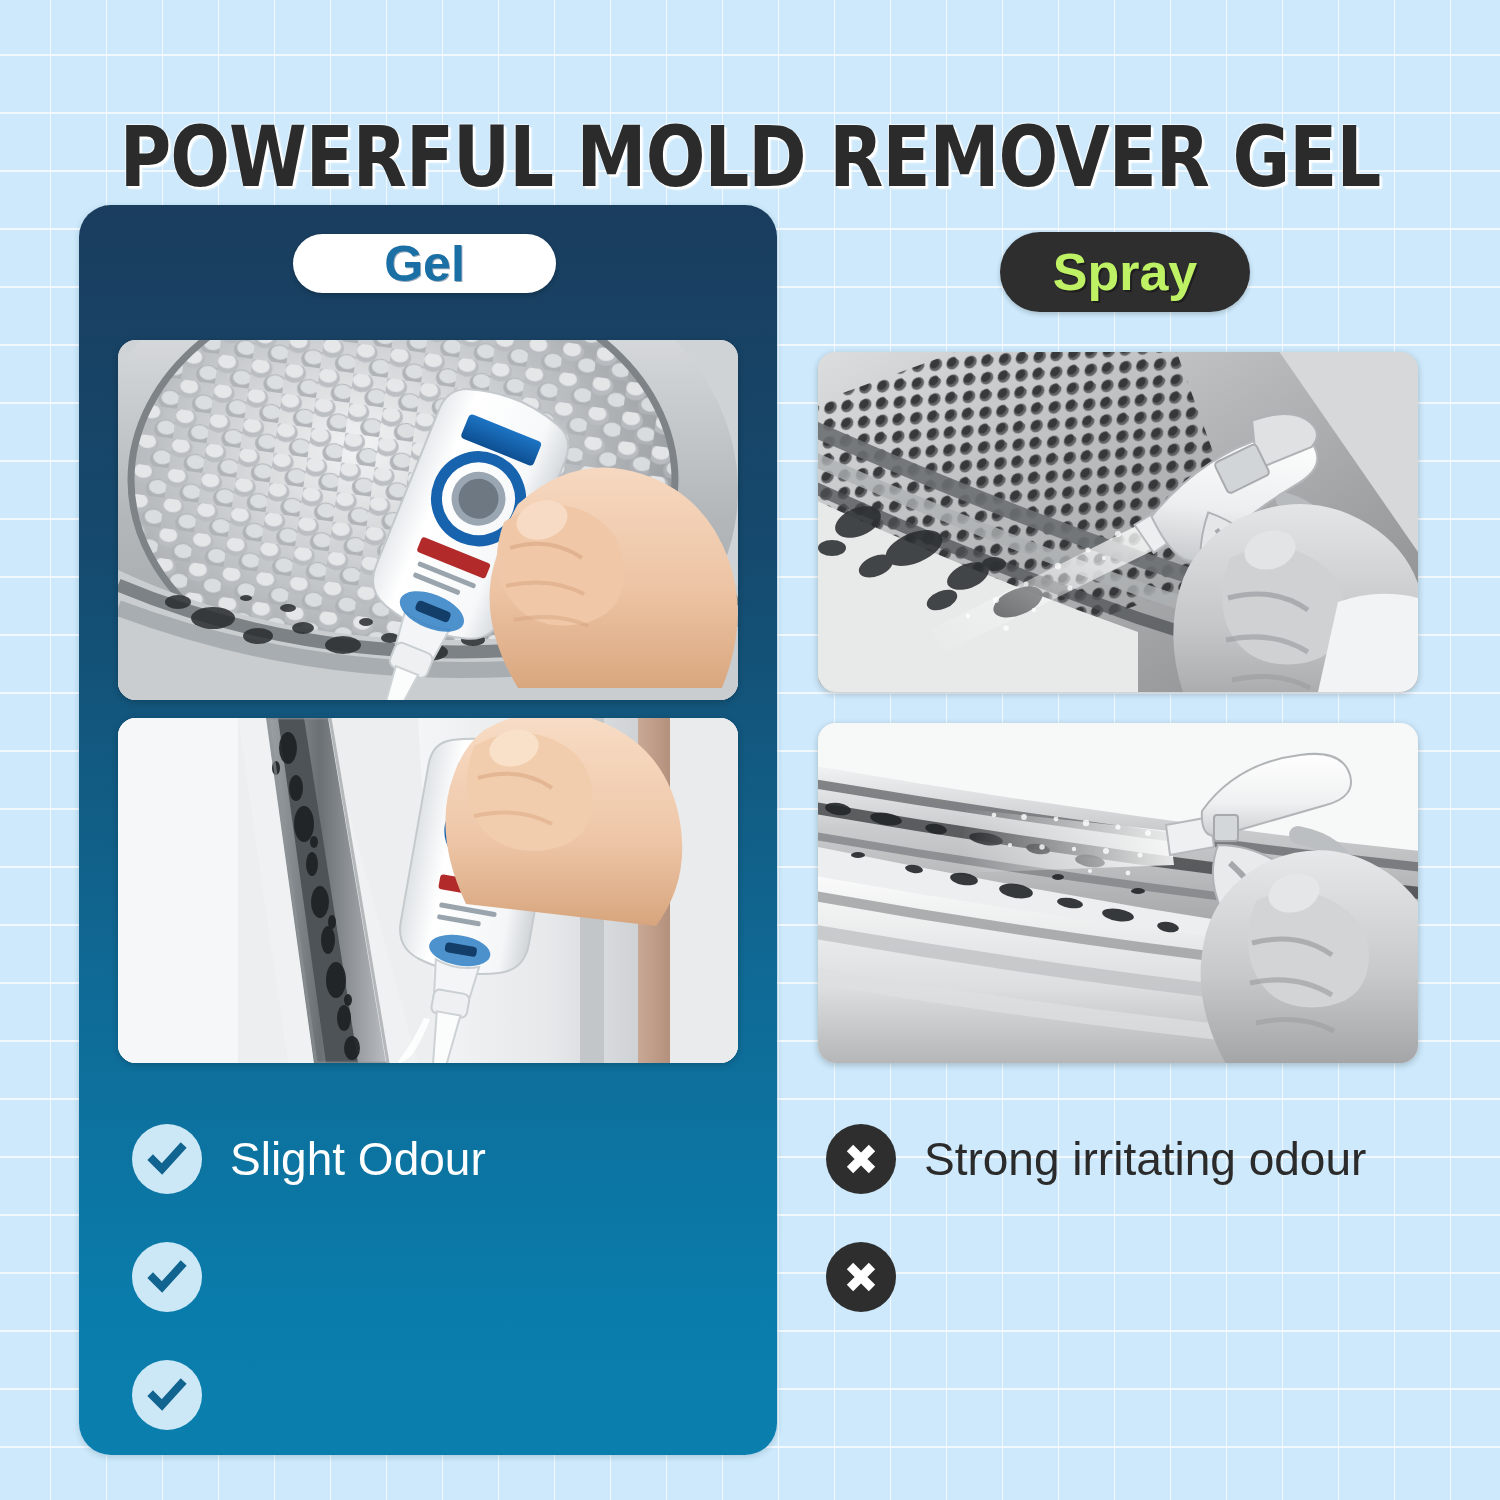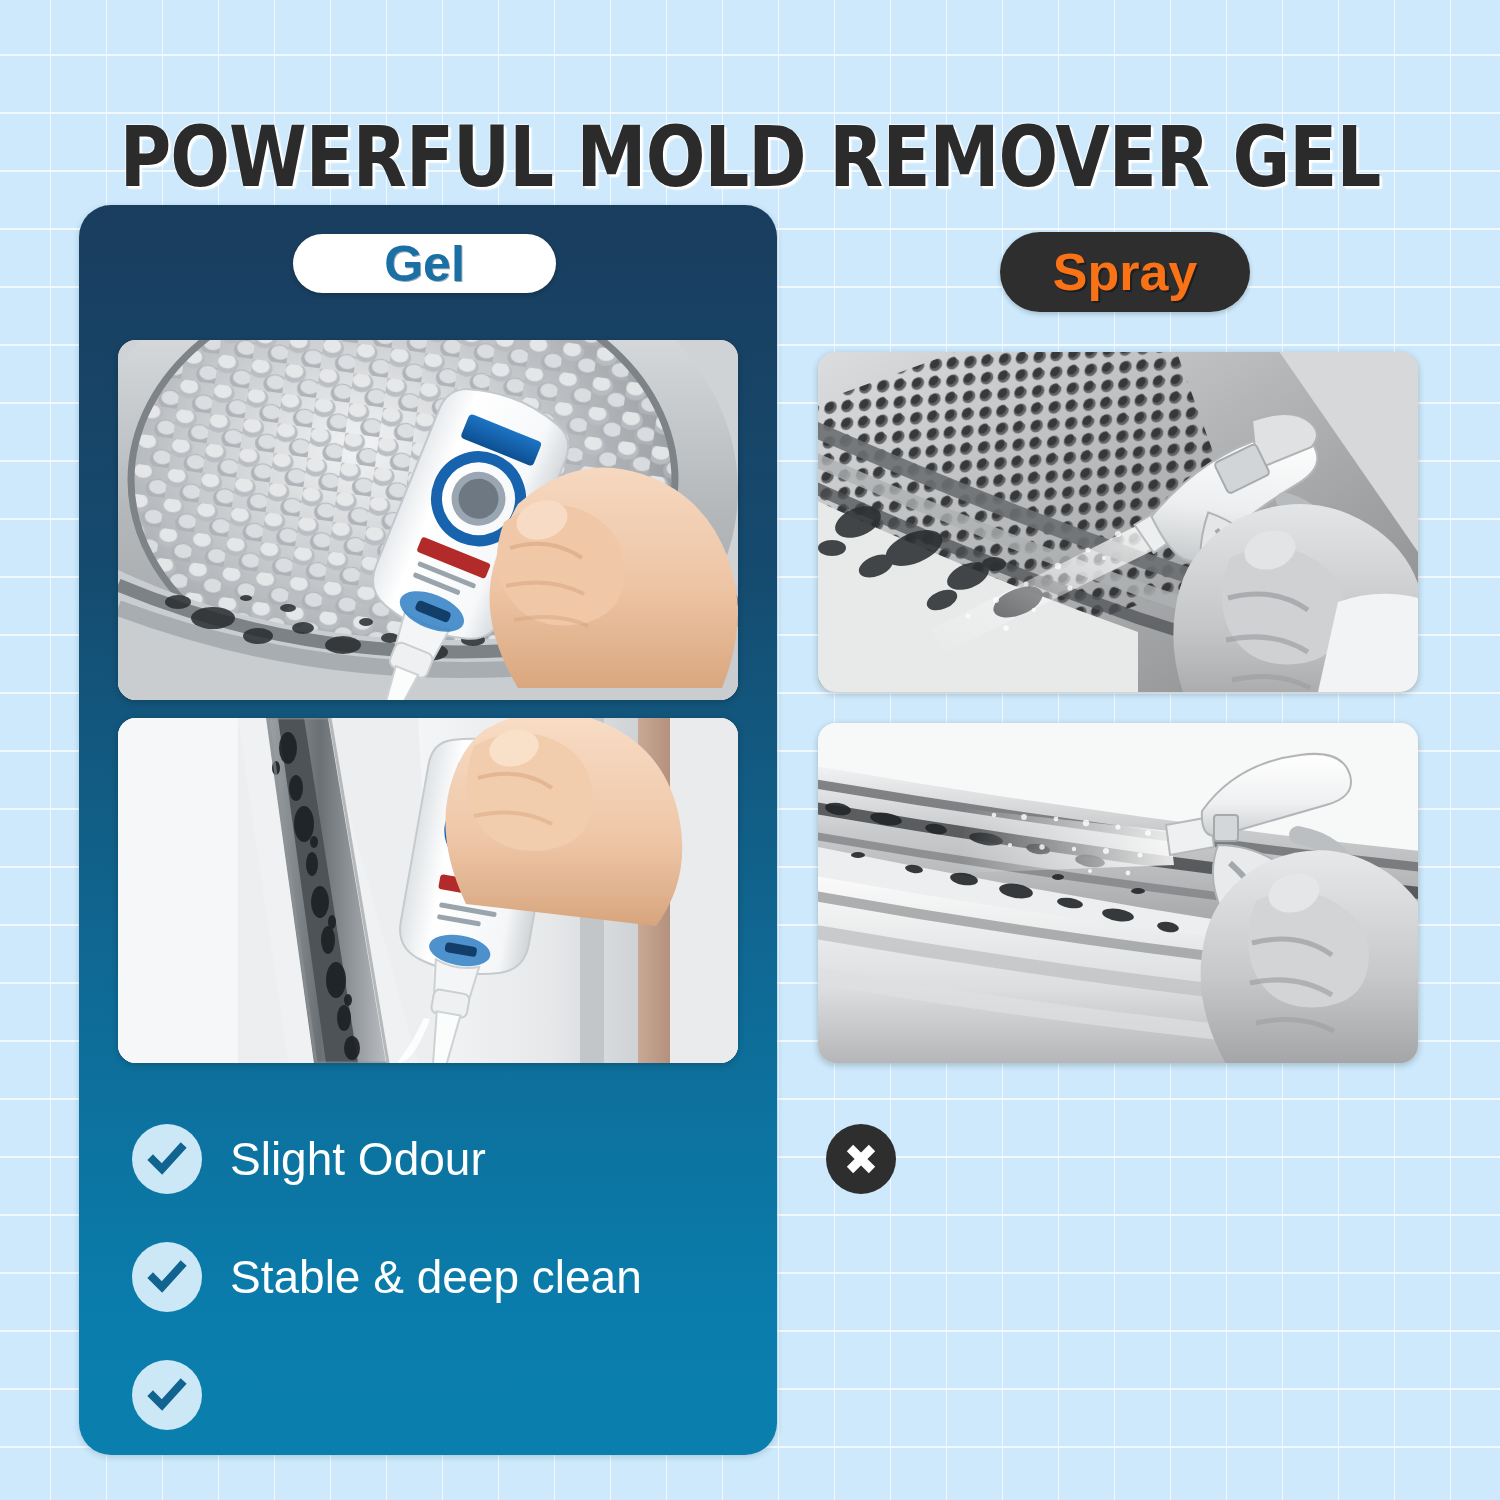--- a/index.html
+++ b/index.html
@@ -56,21 +56,21 @@
     left:293px;top:234px;width:263px;height:59px;
     background:#ffffff;
     color:#1a6fa4;
     font-size:50px;
     box-shadow:0 2px 5px rgba(0,0,0,.22);
   }
   #gel-badge span{ text-shadow:1px 1px 0 rgba(20,60,95,.45); }
   #spray-badge{
     left:1000px;top:232px;width:250px;height:80px;
     background:#2e2e2e;
-    color:#f97316;
+    color:#bef264;
     font-size:52px;
     box-shadow:0 2px 5px rgba(0,0,0,.2);
   }
   #spray-badge span{ text-shadow:2px 2px 0 rgba(0,0,0,.35); }
 
   
   .photo{
     position:absolute;
     border-radius:18px;
     overflow:hidden;
@@ -496,35 +496,42 @@
     </span>
     <span class="feature-label">Slight Odour</span>
   </div>
 
   <div class="feature-row">
     <span class="feature-icon check-icon">
       <svg width="44" height="44" viewBox="0 0 44 44" aria-hidden="true">
         <path d="M8 23 L17 32 L36 11" fill="none" stroke="#10648f" stroke-width="8" stroke-linecap="square" stroke-linejoin="miter"></path>
       </svg>
     </span>
-    <span class="feature-label">Stable &amp; deep clean</span>
   </div>
 
   <div class="feature-row">
     <span class="feature-icon check-icon">
       <svg width="44" height="44" viewBox="0 0 44 44" aria-hidden="true">
         <path d="M8 23 L17 32 L36 11" fill="none" stroke="#10648f" stroke-width="8" stroke-linecap="square" stroke-linejoin="miter"></path>
       </svg>
     </span>
   </div>
 
 </div>
 
 <div class="feature-list" id="spray-features">
 
+  <div class="feature-row">
+    <span class="feature-icon cross-icon">
+      <svg width="44" height="44" viewBox="0 0 44 44" aria-hidden="true">
+        <path d="M11 11 L33 33 M33 11 L11 33" fill="none" stroke="#ffffff" stroke-width="9" stroke-linecap="butt"></path>
+      </svg>
+    </span>
+    <span class="feature-label">Strong irritating odour</span>
+  </div>
 
 
   <div class="feature-row">
     <span class="feature-icon cross-icon">
       <svg width="44" height="44" viewBox="0 0 44 44" aria-hidden="true">
         <path d="M11 11 L33 33 M33 11 L11 33" fill="none" stroke="#ffffff" stroke-width="9" stroke-linecap="butt"></path>
       </svg>
     </span>
   </div>
 

